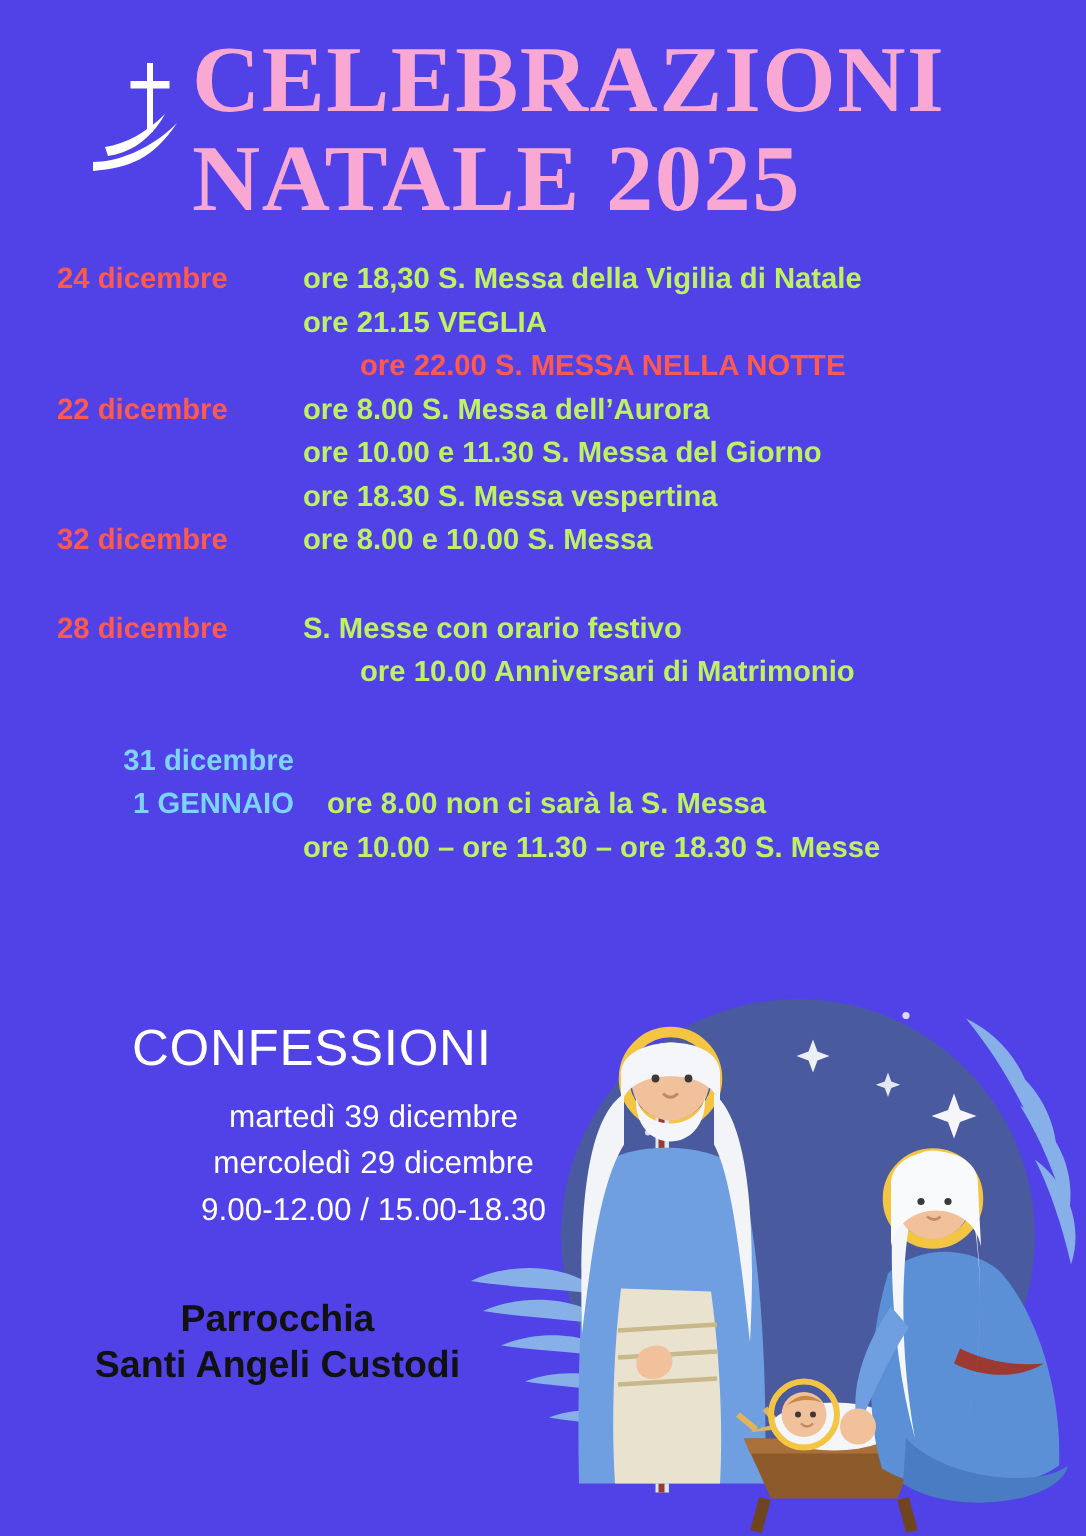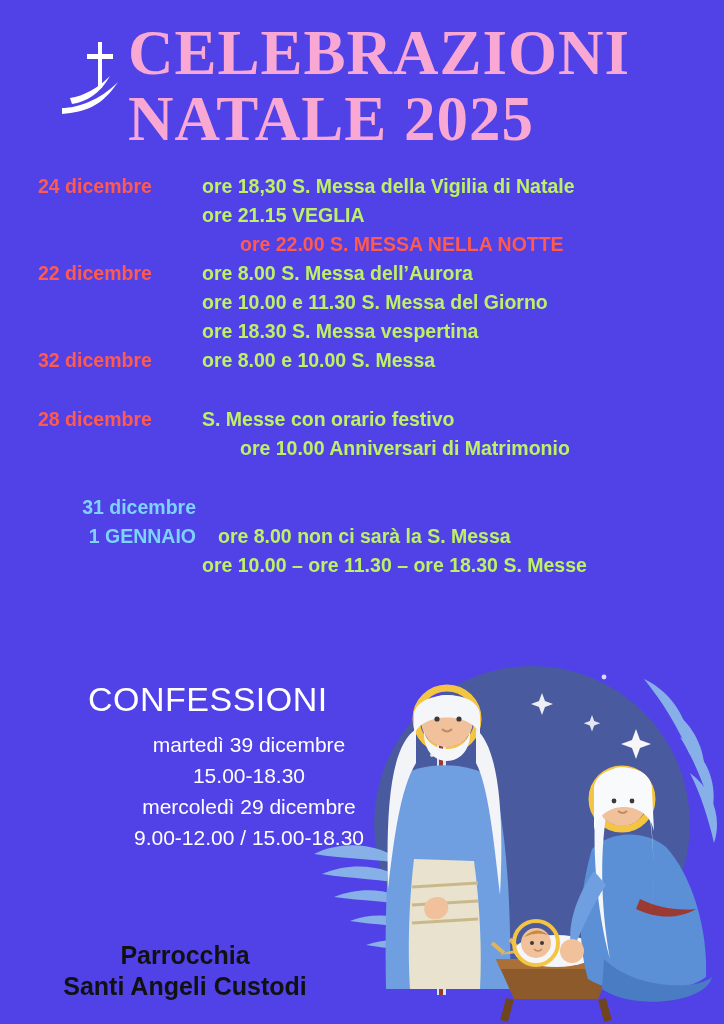--- a/index.html
+++ b/index.html
@@ -95,21 +95,21 @@
   .conf-line {
     font-size: 21px;
     line-height: 1.48;
     font-weight: normal;
   }
 
   
   .parish {
     position: absolute;
     left: 20px;
-    top: 940px;
+    top: 864px;
     width: 330px;
     text-align: center;
     color: #111111;
     font-weight: bold;
     font-size: 25px;
     line-height: 1.25;
   }
 
   
   .nativity {
@@ -297,21 +297,20 @@
     <path d="M314 152 q5 4 9 0" stroke="#c08a68" stroke-width="1.8" fill="none"></path>
 
     <path d="M290 212 C272 238 262 268 268 292 C278 272 288 246 302 226 Z" fill="#6f9fe0"></path>
     <circle cx="268" cy="292" r="12" fill="#f0c19a"></circle>
   </g>
 </svg>
 
 <div class="confessions">
   <div class="conf-title">CONFESSIONI</div>
   <div class="conf-line">martedì 39 dicembre</div>
-  <div class="conf-line">15.00-18.30</div>
   <div class="conf-line">mercoledì 29 dicembre</div>
   <div class="conf-line">9.00-12.00 / 15.00-18.30</div>
 </div>
 
 <div class="parish">
   <div>Parrocchia</div>
   <div>Santi Angeli Custodi</div>
 </div>
 
 </body></html>

